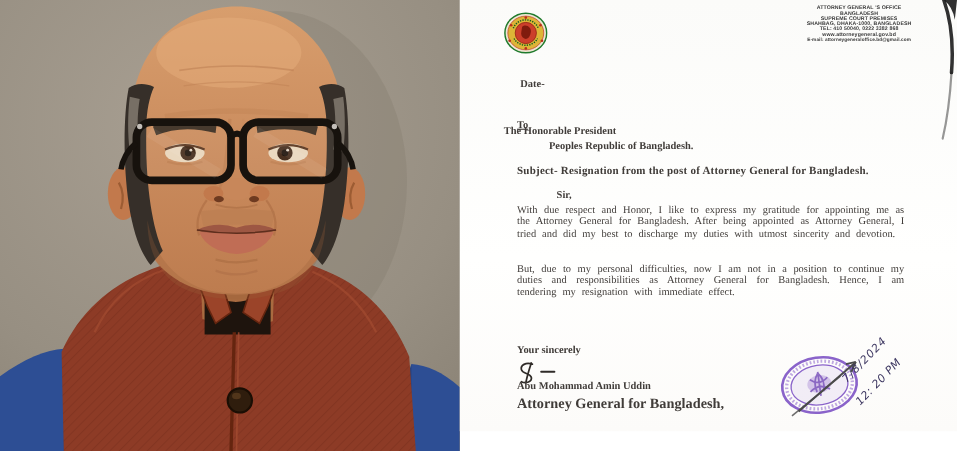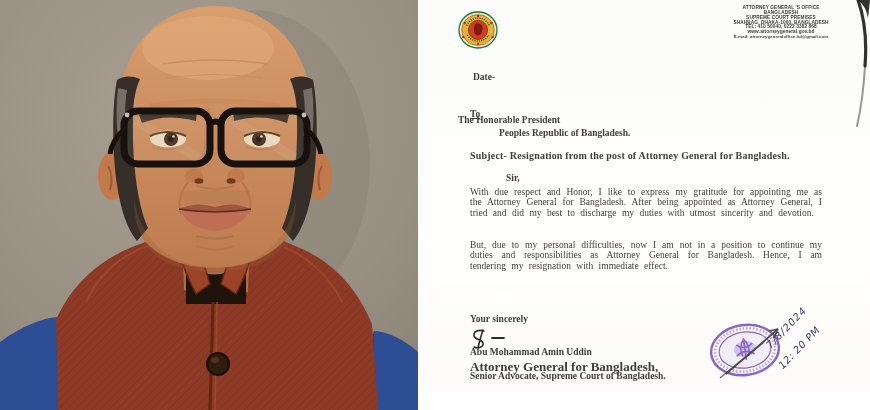--- a/index.html
+++ b/index.html
@@ -213,21 +213,20 @@
 
     <div class="t closing">Your sincerely</div>
 
     <svg class="signature" viewBox="0 0 62 24">
       <path d="M14,4 C8,2 3,5 4,9 C5,13 12,12 13,16 C14,20 8,22 4,20 M13,3 C11,9 9,16 8,21" stroke="#2f2b28" stroke-width="1.6" fill="none" stroke-linecap="round"></path>
       <path d="M22,11 L34,11" stroke="#2f2b28" stroke-width="1.8" stroke-linecap="round"></path>
     </svg>
 
     <div class="t sig-name">Abu Mohammad Amin Uddin</div>
     <div class="t sig-t1">Attorney General for Bangladesh,</div>
-    <div class="t sig-t2">Senior Advocate, Supreme Court of Bangladesh.</div>
 
     <div class="stamp-area">
       <svg class="stamp-svg" viewBox="0 0 210 115">
         <g transform="rotate(-8 77 58)" opacity="0.88">
           <ellipse cx="77" cy="58" rx="34" ry="25" fill="none" stroke="#7b4fc4" stroke-width="2.4"></ellipse>
           <ellipse cx="77" cy="58" rx="30" ry="21.5" fill="none" stroke="#7b4fc4" stroke-width="3" stroke-dasharray="1.6 1.8" opacity="0.55"></ellipse>
           <ellipse cx="77" cy="58" rx="26" ry="18" fill="rgba(123,79,196,0.10)" stroke="#7b4fc4" stroke-width="1.2"></ellipse>
           <ellipse cx="77" cy="57" rx="11" ry="8" fill="#7b4fc4" opacity="0.3"></ellipse>
           <path d="M77,46 L77,68 M77,47 C73,52 72,58 74,64 M77,47 C81,52 82,58 80,64 M69,52 Q77,59 85,52 M68,63 Q77,56 86,63" stroke="#6c41b4" stroke-width="1.6" fill="none" opacity="0.85"></path>
         </g>

